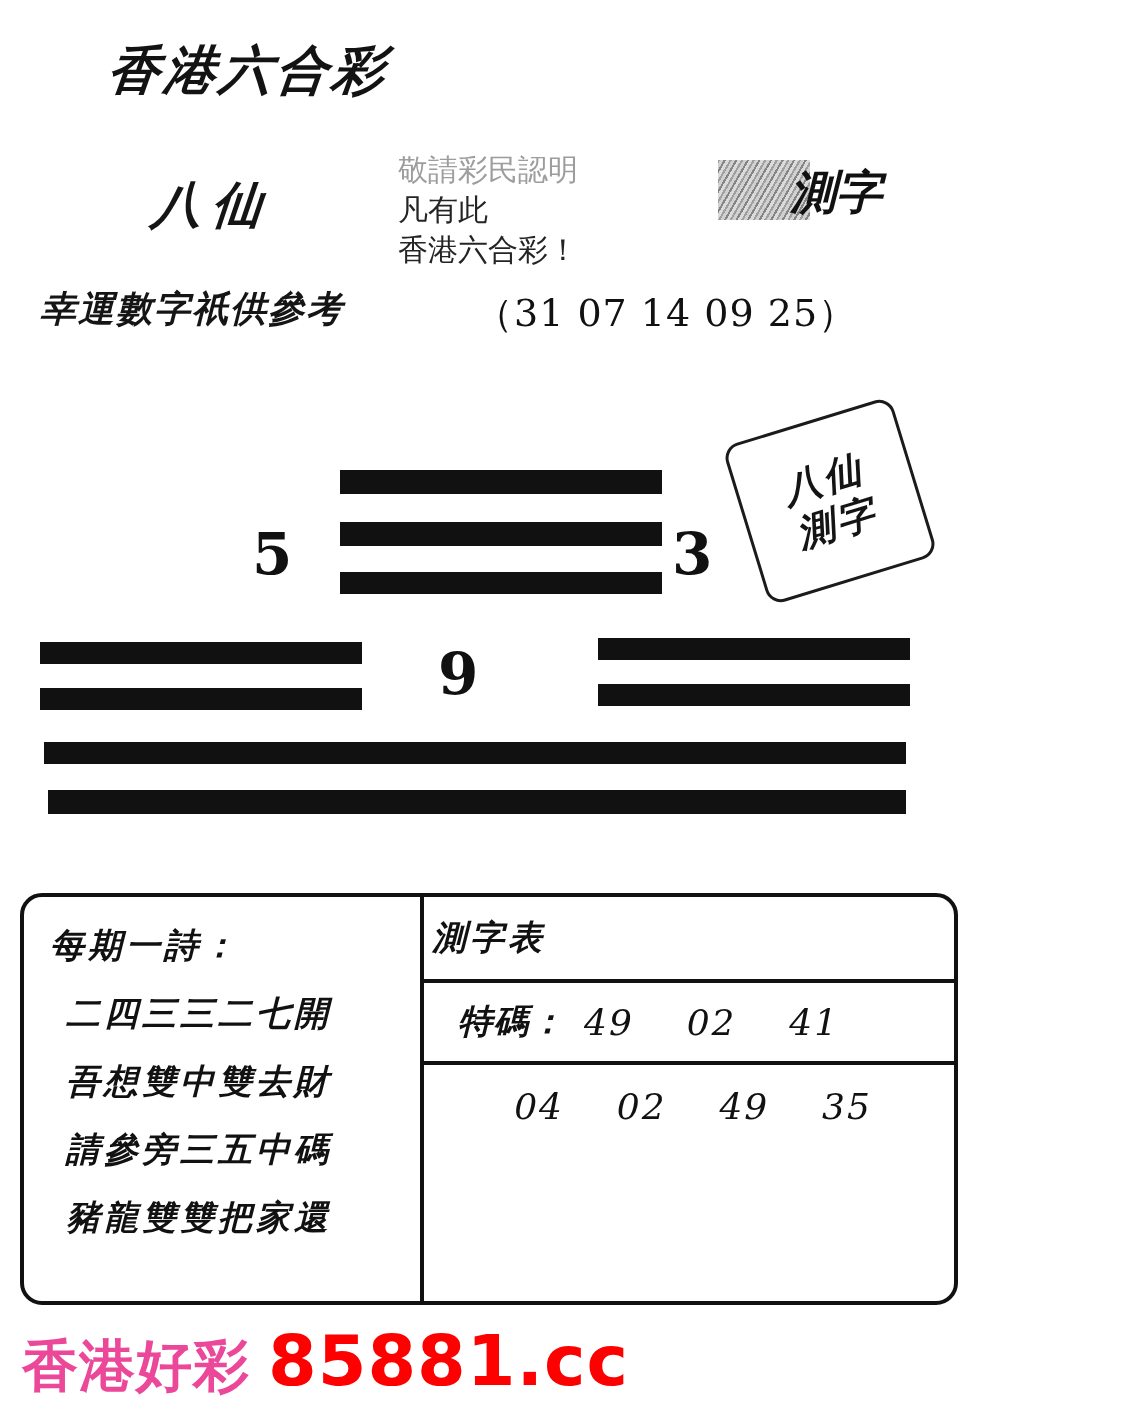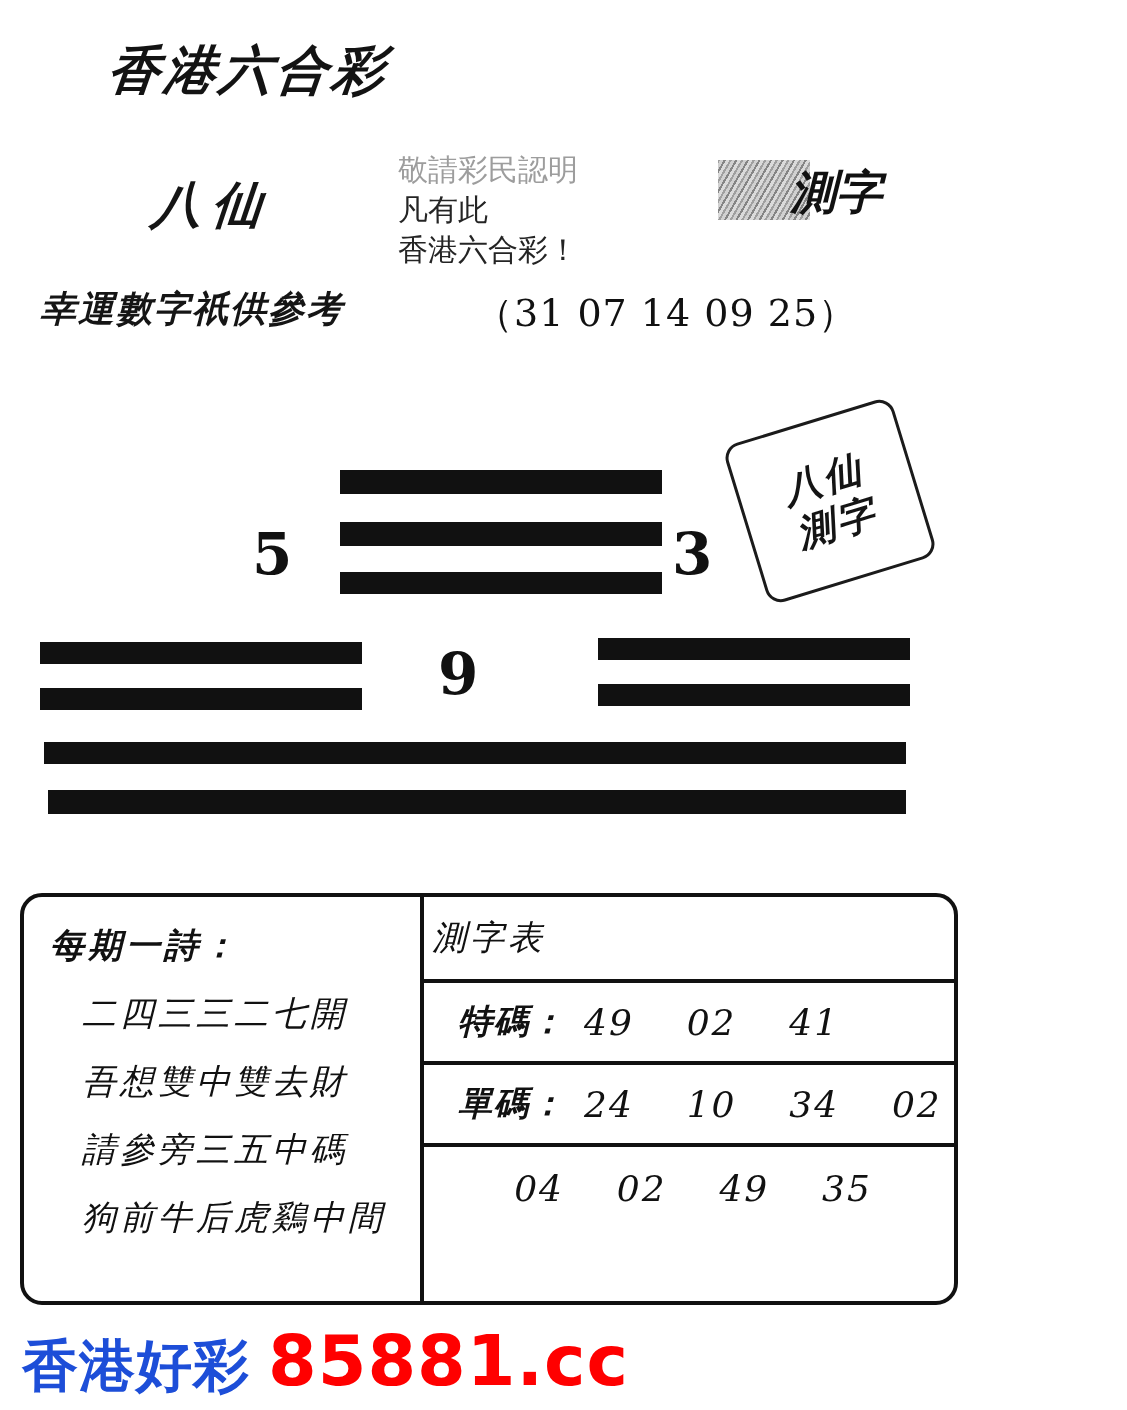--- a/index.html
+++ b/index.html
@@ -188,44 +188,43 @@
     font-size: 34px;
     font-weight: bold;
     color: #111;
     letter-spacing: 4px;
     padding: 26px 0 0 26px;
     font-style: italic;
   }
   .poem-line {
     font-family: "DejaVu Serif", serif;
     font-size: 34px;
-    font-weight: normal;
+    font-weight: bold;
     color: #111;
     letter-spacing: 4px;
     padding: 22px 0 0 42px;
     font-style: italic;
     white-space: nowrap;
-    margin-left: 16px;
   }
   .rrow {
     box-sizing: border-box;
     border-bottom: 4px solid #111;
     height: 82px;
     display: flex;
     align-items: center;
     padding-left: 34px;
     font-family: "DejaVu Serif", serif;
     font-size: 34px;
     color: #111;
     font-style: italic;
     white-space: nowrap;
   }
   .rrow:last-child { border-bottom: none; }
   .rrow.head {
-    font-weight: normal;
+    font-weight: bold;
     letter-spacing: 4px;
     height: 86px;
     padding-left: 8px;
   }
   .rlabel {
     font-weight: bold;
     letter-spacing: 2px;
     margin-right: 18px;
   }
   .rnums span { margin-right: 42px; letter-spacing: 2px; font-size: 36px; }
@@ -239,21 +238,21 @@
     left: 22px;
     top: 1320px;
     display: flex;
     align-items: baseline;
     white-space: nowrap;
   }
   .footer-cn {
     font-family: Liberation Mono, monospace;
     font-size: 56px;
     font-weight: bold;
-    color: #1d4ed8;
+    color: #ec4899;
     letter-spacing: 1px;
   }
   .footer-url {
     font-family: "DejaVu Sans", sans-serif;
     font-size: 70px;
     font-weight: bold;
     color: #ff0000;
     letter-spacing: 1px;
     margin-left: 18px;
   }
@@ -302,44 +301,35 @@
     <div>測字</div>
   </div>
 </div>
 
 <div class="panel">
   <div class="panel-left">
     <div class="poem-head">每期一詩：</div>
     <div class="poem-line">二四三三二七開</div>
     <div class="poem-line">吾想雙中雙去財</div>
     <div class="poem-line">請參旁三五中碼</div>
-    <div class="poem-line">狗前牛后虎鷄中間</div>
+    <div class="poem-line">豬龍雙雙把家還</div>
   </div>
 
   <div class="panel-right">
     <div class="rrow head">測字表</div>
 
     <div class="rrow">
       <span class="rlabel">特碼：</span>
       <span class="rnums">
         <span>49</span>
         <span>02</span>
         <span>41</span>
       </span>
     </div>
 
-    <div class="rrow">
-      <span class="rlabel">單碼：</span>
-      <span class="rnums">
-        <span>24</span>
-        <span>10</span>
-        <span>34</span>
-        <span>02</span>
-      </span>
-    </div>
 
     <div class="rrow center">
       <span class="rnums">
         <span>04</span>
         <span>02</span>
         <span>49</span>
         <span>35</span>
       </span>
     </div>
 

